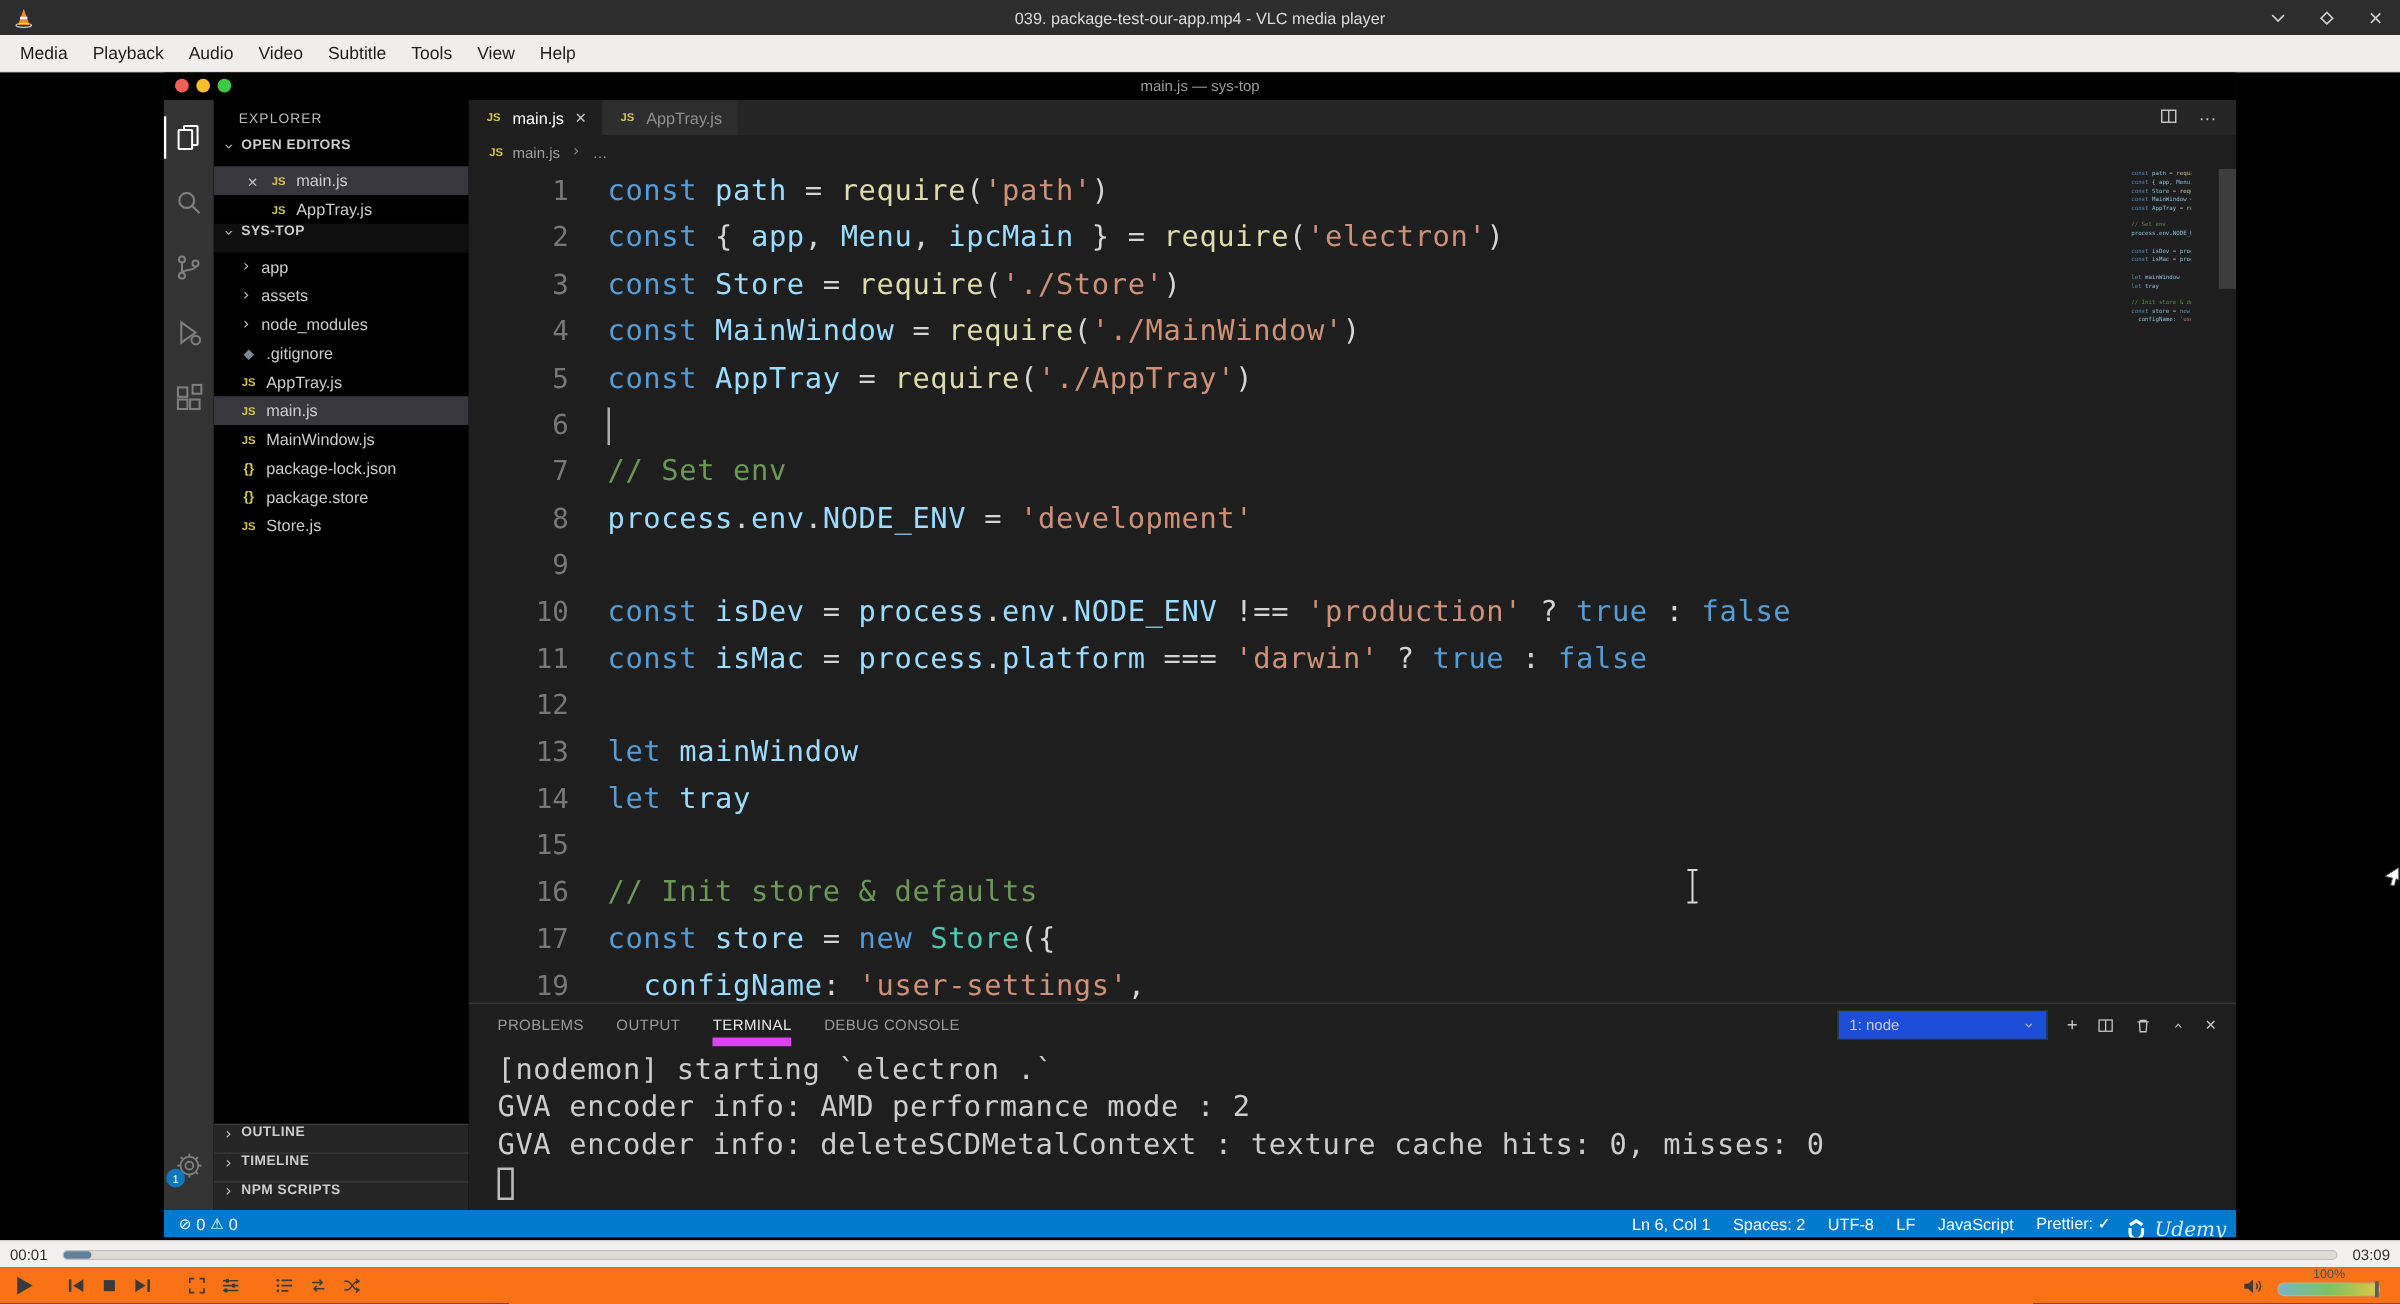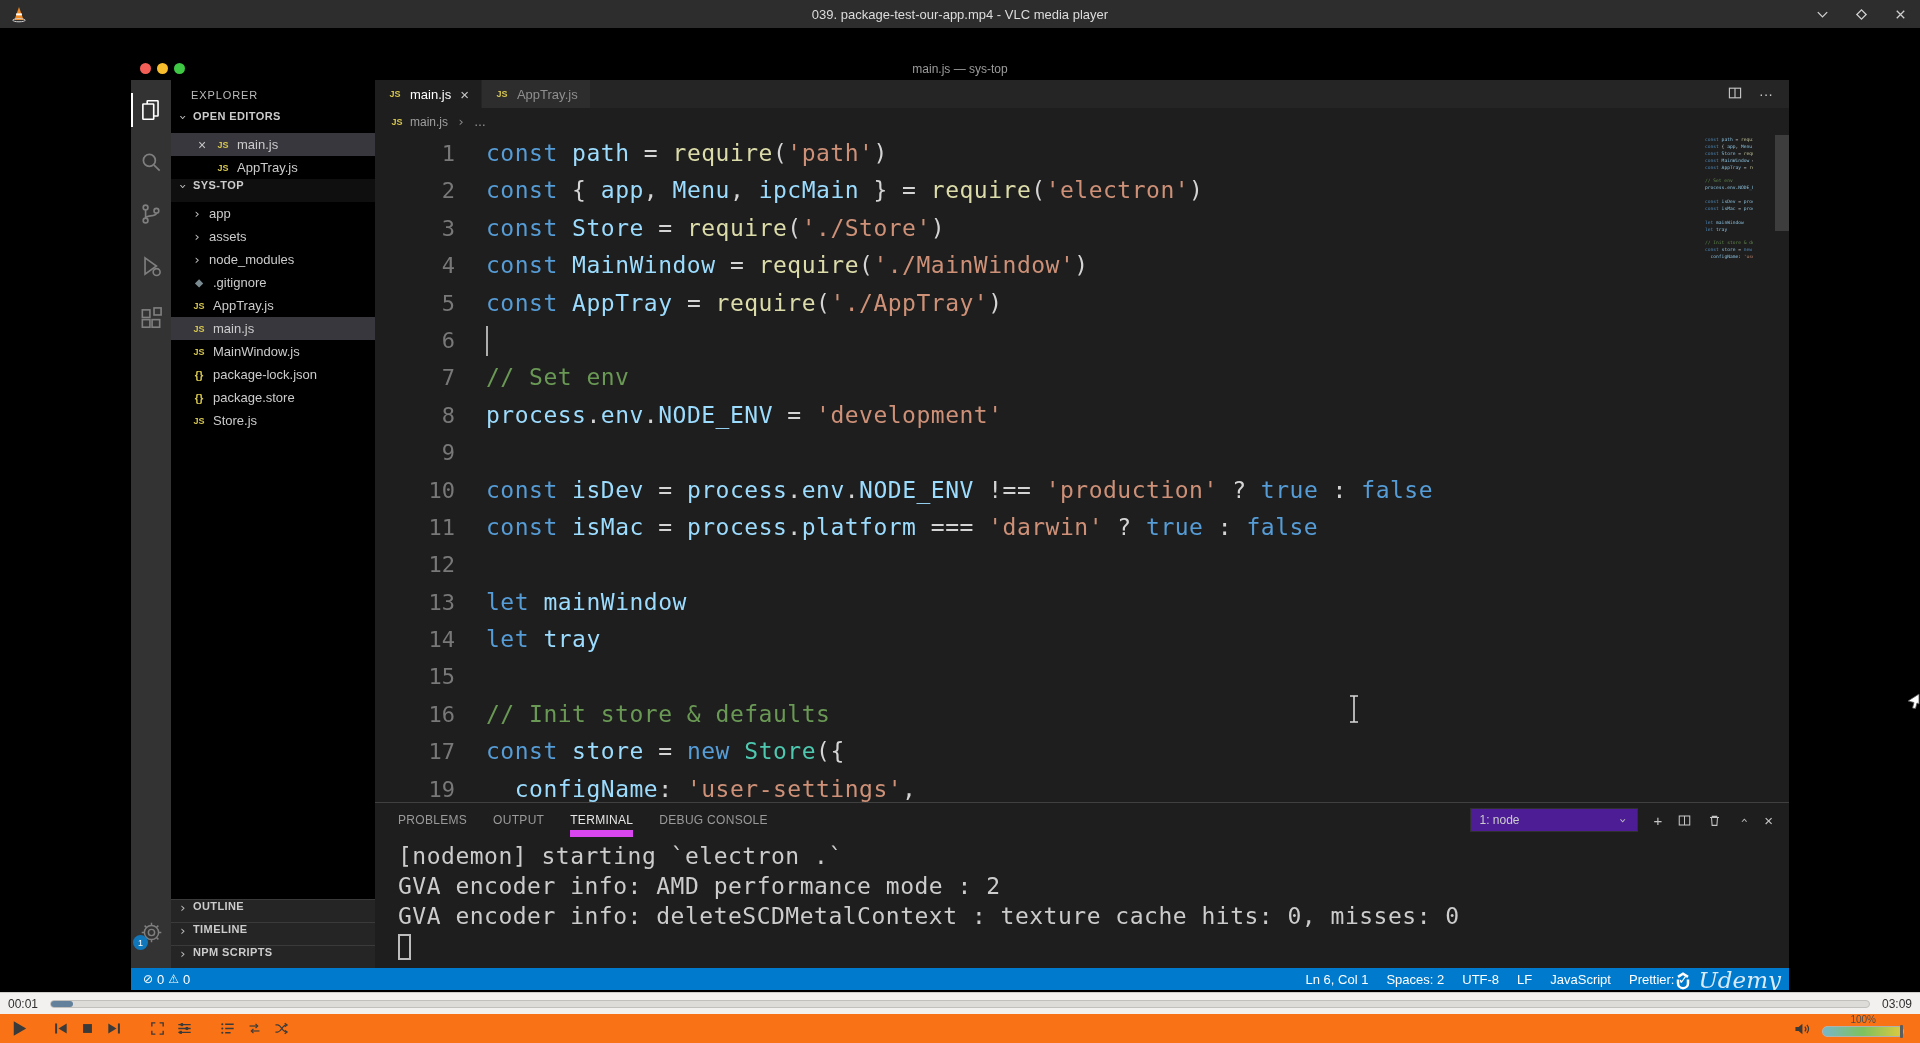--- a/index.html
+++ b/index.html
@@ -76,33 +76,33 @@
   .minimap{position:absolute;top:2px;right:36px;width:48px;overflow:hidden;opacity:.85;}
   .mini-row{height:6.9px;line-height:6.9px;font-family:"DejaVu Sans Mono",monospace;font-size:4.6px;white-space:pre;}
   .scroll-thumb{position:absolute;top:0;right:0;width:14px;height:96px;background:rgba(121,121,121,.35);}
 
   
   .panel{height:166px;border-top:1px solid rgba(128,128,128,.35);display:flex;flex-direction:column;background:#1e1e1e;}
   .panel-head{height:34px;display:flex;align-items:center;padding:0 16px 0 23px;flex:none;}
   .panel-tab{font-size:12px;letter-spacing:.3px;color:#9a9a9a;margin-right:26px;height:34px;line-height:34px;}
   .panel-tab.active{color:#e7e7e7;border-bottom:7px solid #d946ef;}
   .panel-right{margin-left:auto;display:flex;align-items:center;gap:15px;color:#c5c5c5;}
-  .term-select{width:168px;height:24px;background:#4c1d95;color:#cccccc;font-size:12px;display:flex;align-items:center;justify-content:space-between;padding:0 8px;border:1px solid #303030;}
+  .term-select{width:168px;height:24px;background:#1d4ed8;color:#cccccc;font-size:12px;display:flex;align-items:center;justify-content:space-between;padding:0 8px;border:1px solid #303030;}
   .panel-icon{display:flex;align-items:center;justify-content:center;font-size:15px;color:#c5c5c5;}
   .terminal{flex:1;padding:4px 0 0 23px;font-family:"DejaVu Sans Mono",monospace;font-size:23px;letter-spacing:.5px;color:#cccccc;overflow:hidden;}
   .term-row{height:30px;line-height:30px;white-space:pre;}
   .term-cursor{width:13px;height:26px;border:2px solid #bdbdbd;margin-top:3px;}
 
   
   .statusbar{height:22px;background:#007acc;color:#fff;display:flex;align-items:center;font-size:13px;position:relative;}
   .status-left{display:flex;align-items:center;gap:12px;padding-left:12px;}
   .status-item{display:flex;align-items:center;gap:4px;white-space:nowrap;}
   .status-glyph{font-family:"DejaVu Sans",sans-serif;font-size:12px;}
   .status-right{margin-left:auto;display:flex;gap:18px;padding-right:100px;white-space:nowrap;}
-  .watermark{position:absolute;right:8px;bottom:-3px;display:flex;align-items:center;gap:5px;color:rgba(255,255,255,.85);font-size:23px;font-style:italic;font-family:"DejaVu Serif",serif;}
+  .watermark{position:absolute;right:8px;bottom:-3px;display:flex;align-items:center;gap:5px;color:rgba(255,255,255,.85);font-size:16px;font-style:italic;font-family:"DejaVu Serif",serif;}
 
   
   .ibeam{position:absolute;left:1216px;top:636px;}
   .edge-cursor{position:absolute;right:0;top:634px;}
 
   
   .vlc-seek{position:absolute;top:992px;left:0;right:0;height:22px;background:#f2f1ef;border-top:1px solid #cfcdc9;display:flex;align-items:center;}
   .time{font-size:12px;color:#2e2e2e;width:46px;text-align:center;flex:none;}
   .seek-track{flex:1;height:8px;background:#dedcd8;border:1px solid #c2c0bc;border-radius:4px;position:relative;margin:0 4px;}
   .seek-fill{position:absolute;left:0;top:0;bottom:0;background:#64819c;border-radius:4px;}
@@ -144,20 +144,30 @@
           </svg>
         </span>
       <span class="win-btn">
           <svg width="15" height="15" viewBox="0 0 16 16" fill="none" stroke="currentColor" stroke-width="1.4">
             <path d="M4 4l8 8M12 4l-8 8"></path>
           </svg>
         </span>
     </span>
   </div>
 
+  <div class="vlc-menubar" id="vlc-menubar">
+      <span class="menu-item">Media</span>
+      <span class="menu-item">Playback</span>
+      <span class="menu-item">Audio</span>
+      <span class="menu-item">Video</span>
+      <span class="menu-item">Subtitle</span>
+      <span class="menu-item">Tools</span>
+      <span class="menu-item">View</span>
+      <span class="menu-item">Help</span>
+    </div>
 
   <div class="video-area">
     <div class="video">
 
       <div class="mac-titlebar">
         <span class="traffic">
           <span class="light red"></span>
           <span class="light yellow"></span>
           <span class="light green"></span>
         </span>

